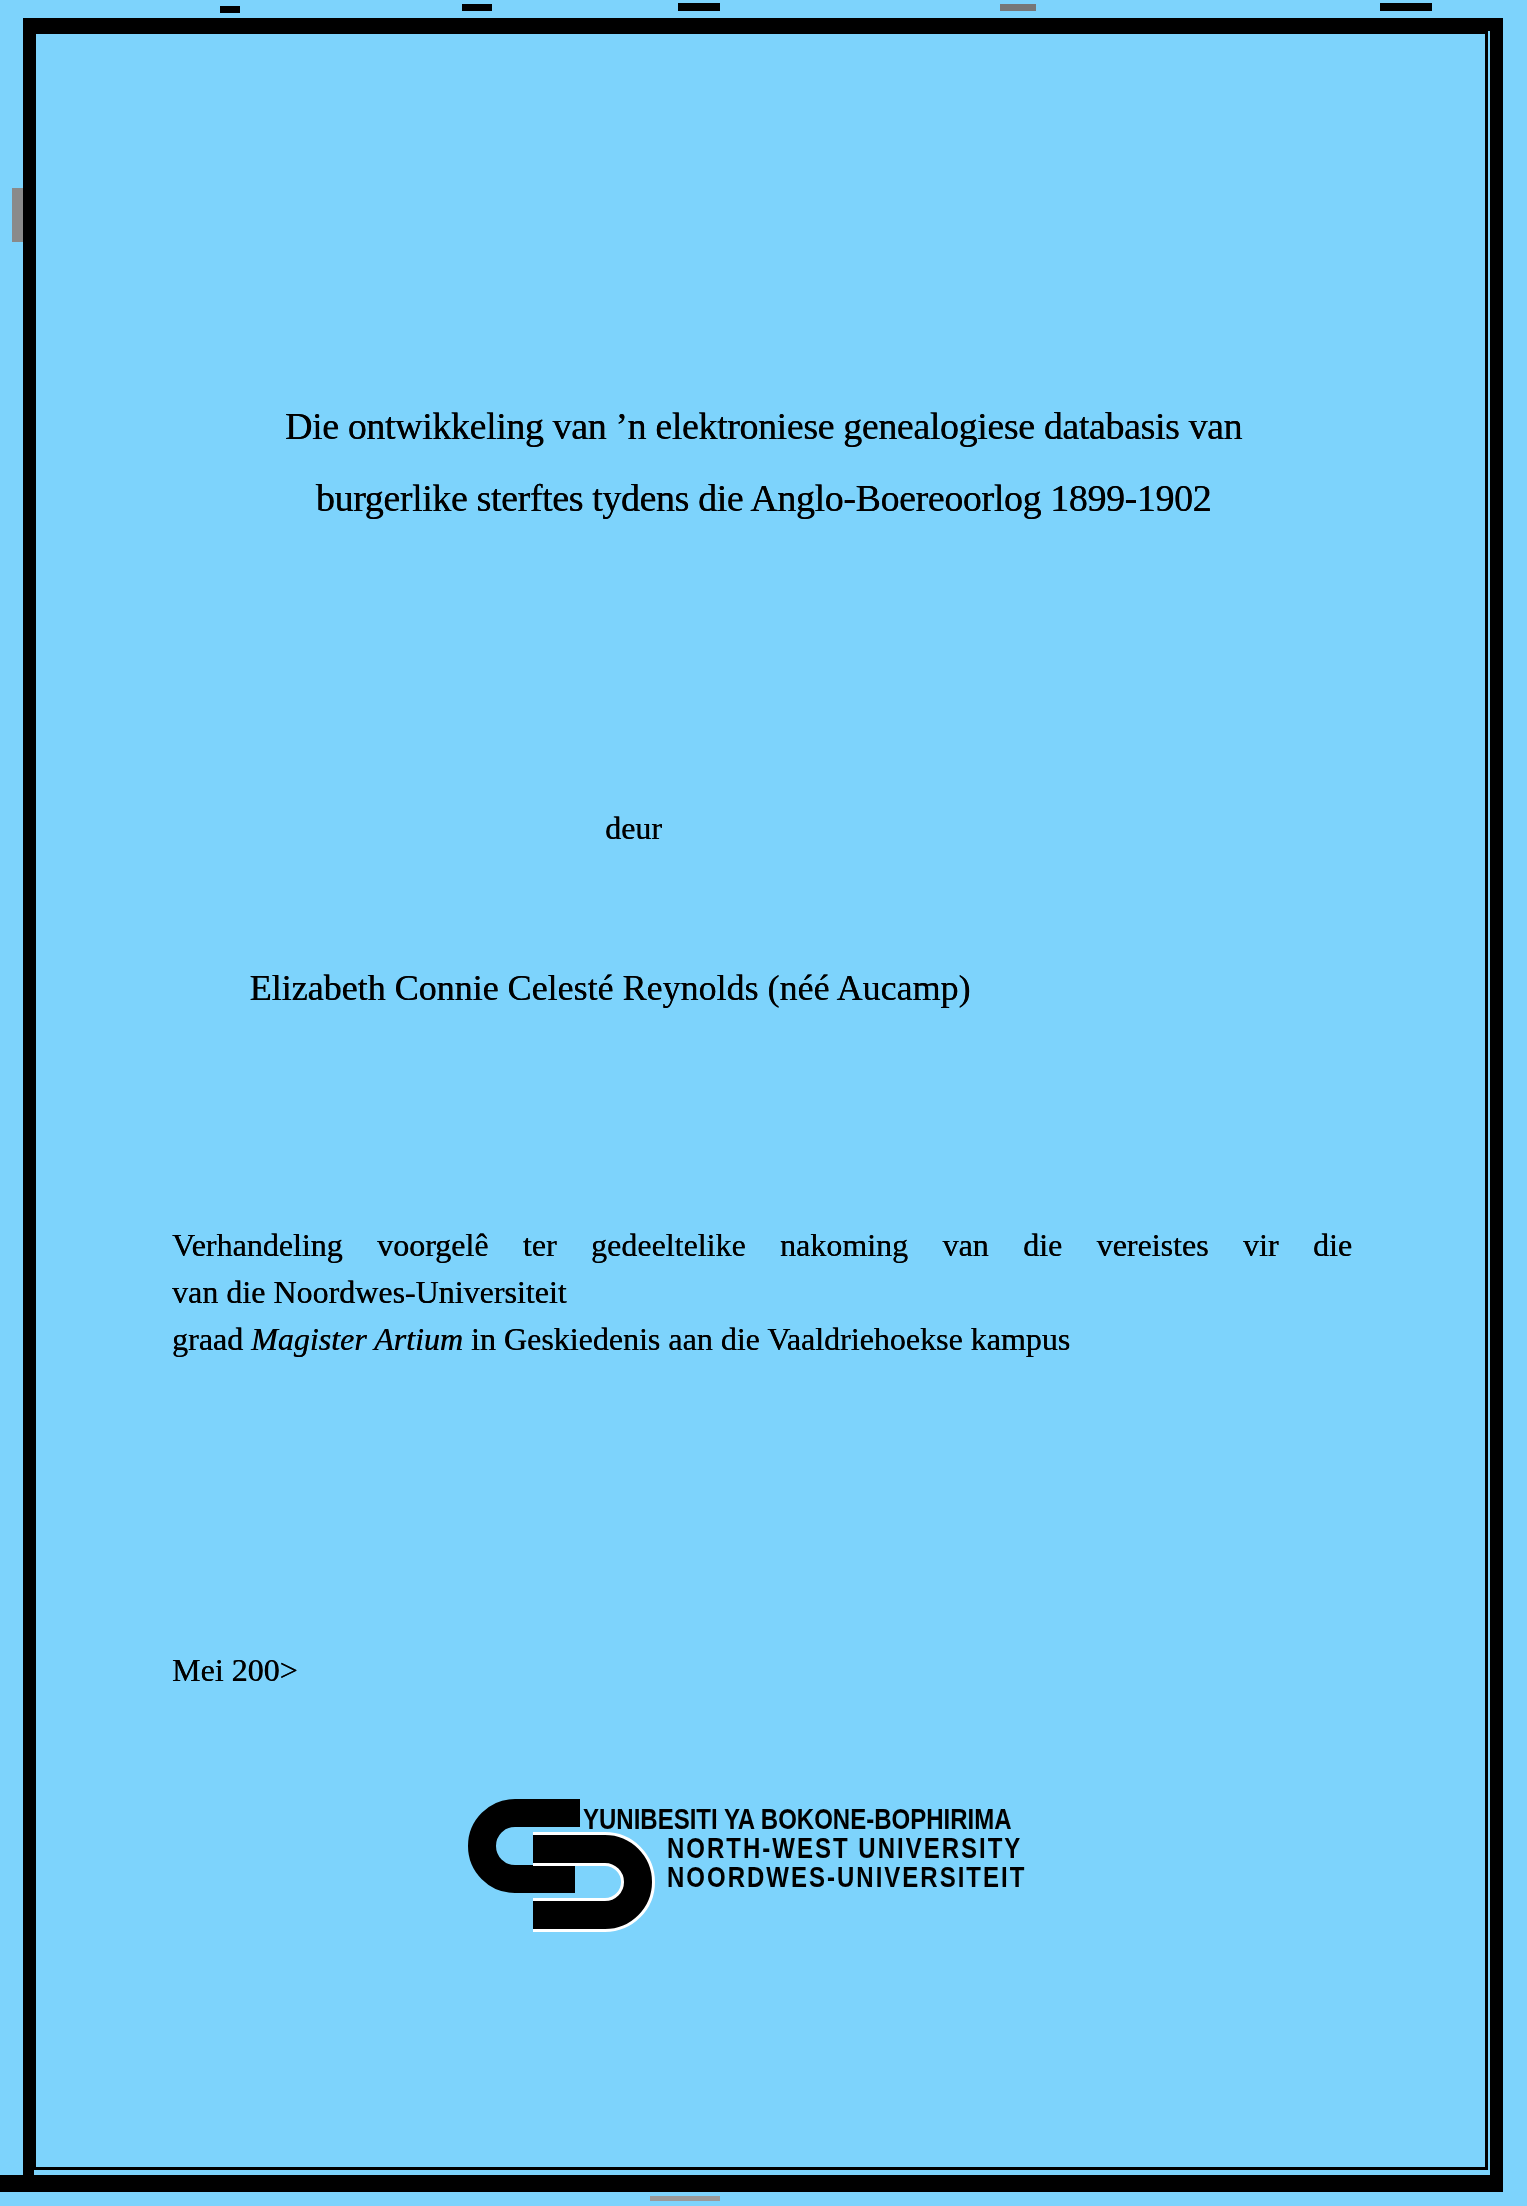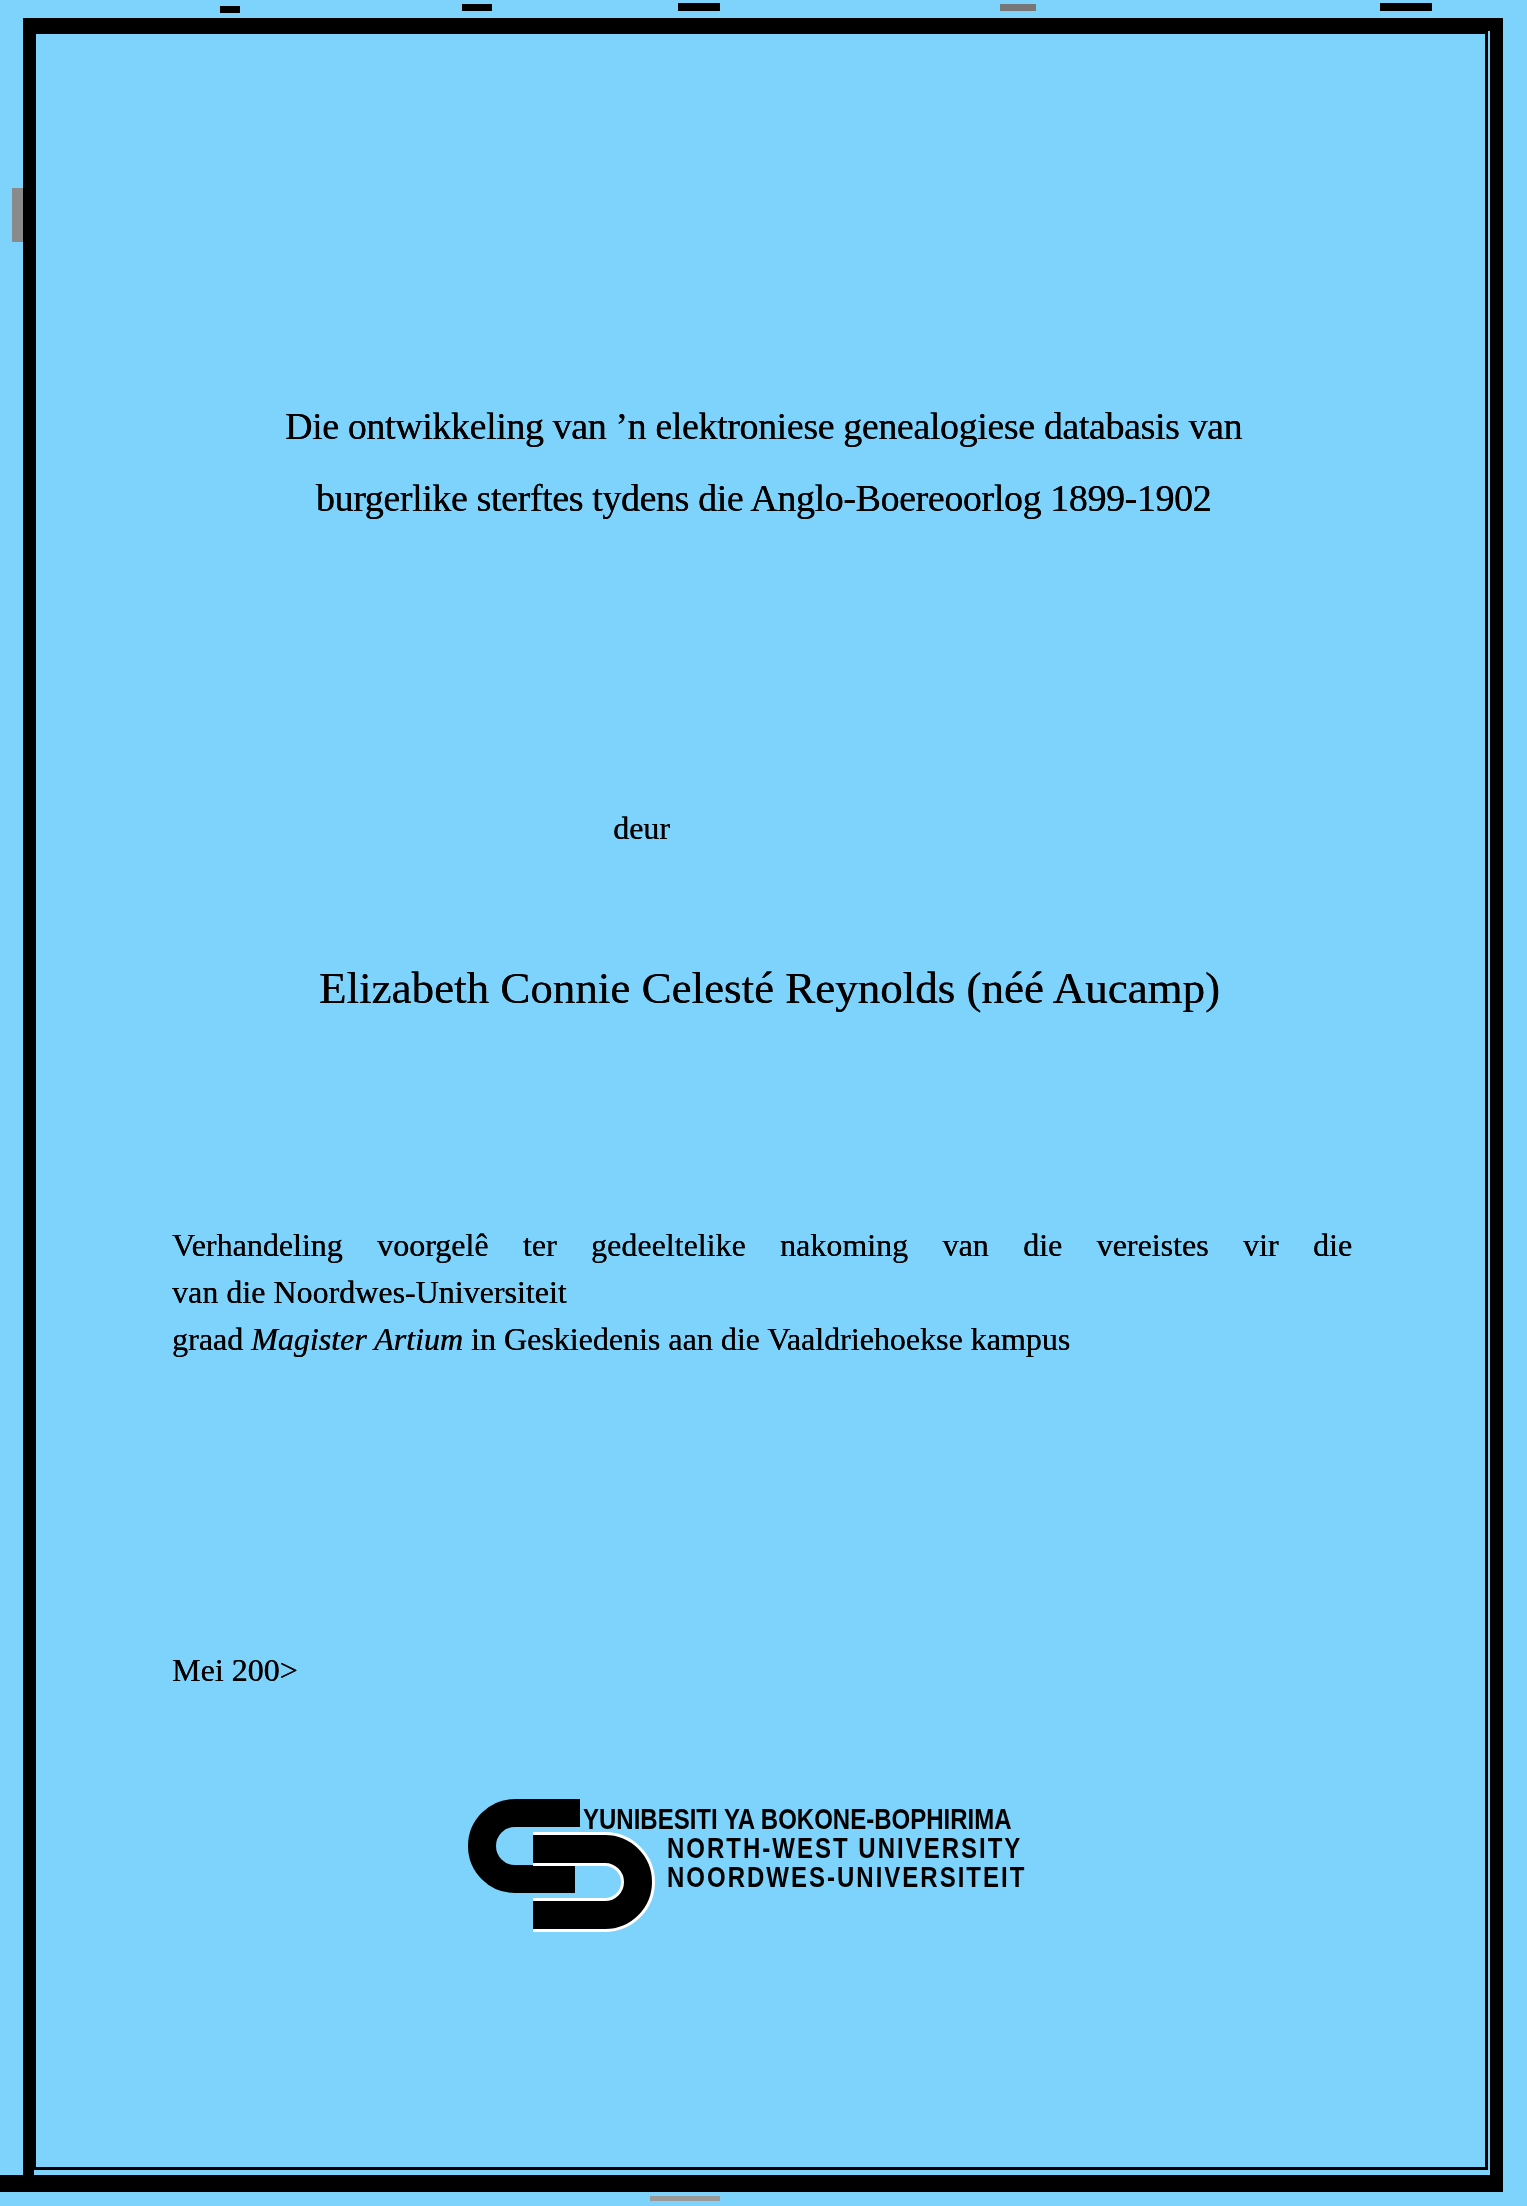--- a/index.html
+++ b/index.html
@@ -31,25 +31,25 @@
   .a6 { left:12px;   top:188px; width:11px; height:54px; background:#8a8a8a; }
   .a7 { left:650px;  top:2196px; width:70px; height:5px; background:#9a9a9a; }
   
   .ink { text-shadow: 0.35px 0.35px 0 #000; }
   .title-block {
     position:absolute; left:0; top:390px; width:1527px;
     text-align:center; font-size:38px; line-height:72px; letter-spacing:-0.4px;
   }
   .byline {
     position:absolute; left:0; top:808px; width:1267px;
-    text-align:center; font-size:32px; line-height:40px;margin-left:8px;
+    text-align:center; font-size:32px; line-height:40px;
   }
   .author {
     position:absolute; left:0; top:966px; width:1220px;
-    text-align:right; font-size:45px; line-height:44px;
+    text-align:center; font-size:36px; line-height:44px;
   }
   .statement {
     position:absolute; left:172px; top:1222px; width:1180px;
     font-size:32px; line-height:47px;
   }
   .statement .justified { text-align: justify; text-align-last: justify; }
   .statement .it { font-style: italic; }
   .supervisor-block {
     position:absolute; left:172px; top:1648px; width:900px;
     font-size:32px; line-height:44px;

